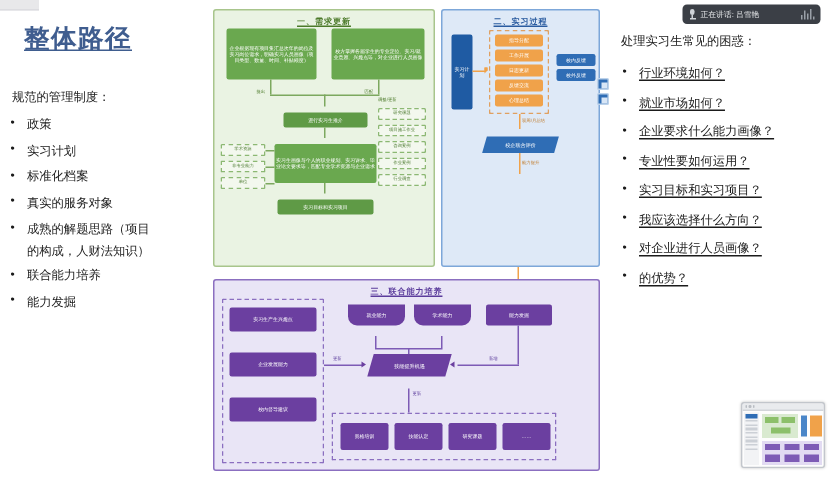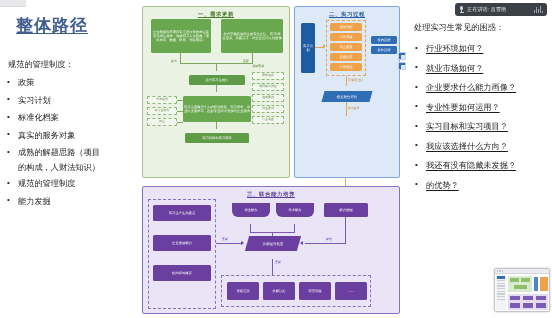--- a/index.html
+++ b/index.html
@@ -358,21 +358,21 @@
     <div class="left-intro">规范的管理制度：</div>
     <ul class="bullet-list">
       <li>政策</li>
       <li>实习计划</li>
       <li>标准化档案</li>
       <li>真实的服务对象</li>
       <li class="wrap">
         <span>成熟的解题思路（项目</span>
         <span class="bullet-sub">的构成，人财法知识）</span>
       </li>
-      <li>规范的管理制度</li>
+      <li>联合能力培养</li>
       <li>能力发掘</li>
     </ul>
   </div>
 
   <div class="diagram">
 
     <div class="sec-green">
       <div class="sec-head">一、需求更新</div>
 
       <div class="node n-green" style="left:8px; top:12px; width:60px; height:34px;">企业根据现有项目集汇总次年的岗位及实习岗位需求，明确实习人员画像（项目类型、数量、时间、补贴额度）</div>
@@ -497,21 +497,21 @@
 
   <div class="right-col">
     <div class="right-intro">处理实习生常见的困惑：</div>
     <ul class="right-list">
       <li>行业环境如何？</li>
       <li>就业市场如何？</li>
       <li>企业要求什么能力画像？</li>
       <li>专业性要如何运用？</li>
       <li>实习目标和实习项目？</li>
       <li>我应该选择什么方向？</li>
-      <li>我还有没有隐藏未发掘？</li>
+      <li>对企业进行人员画像？</li>
       <li>
         <span class="sub2">的优势？</span>
       </li>
     </ul>
   </div>
 
   <div class="speaker-pill">
     <span class="mic-icon">
       <span class="cap"></span>
         <span class="stem"></span>

